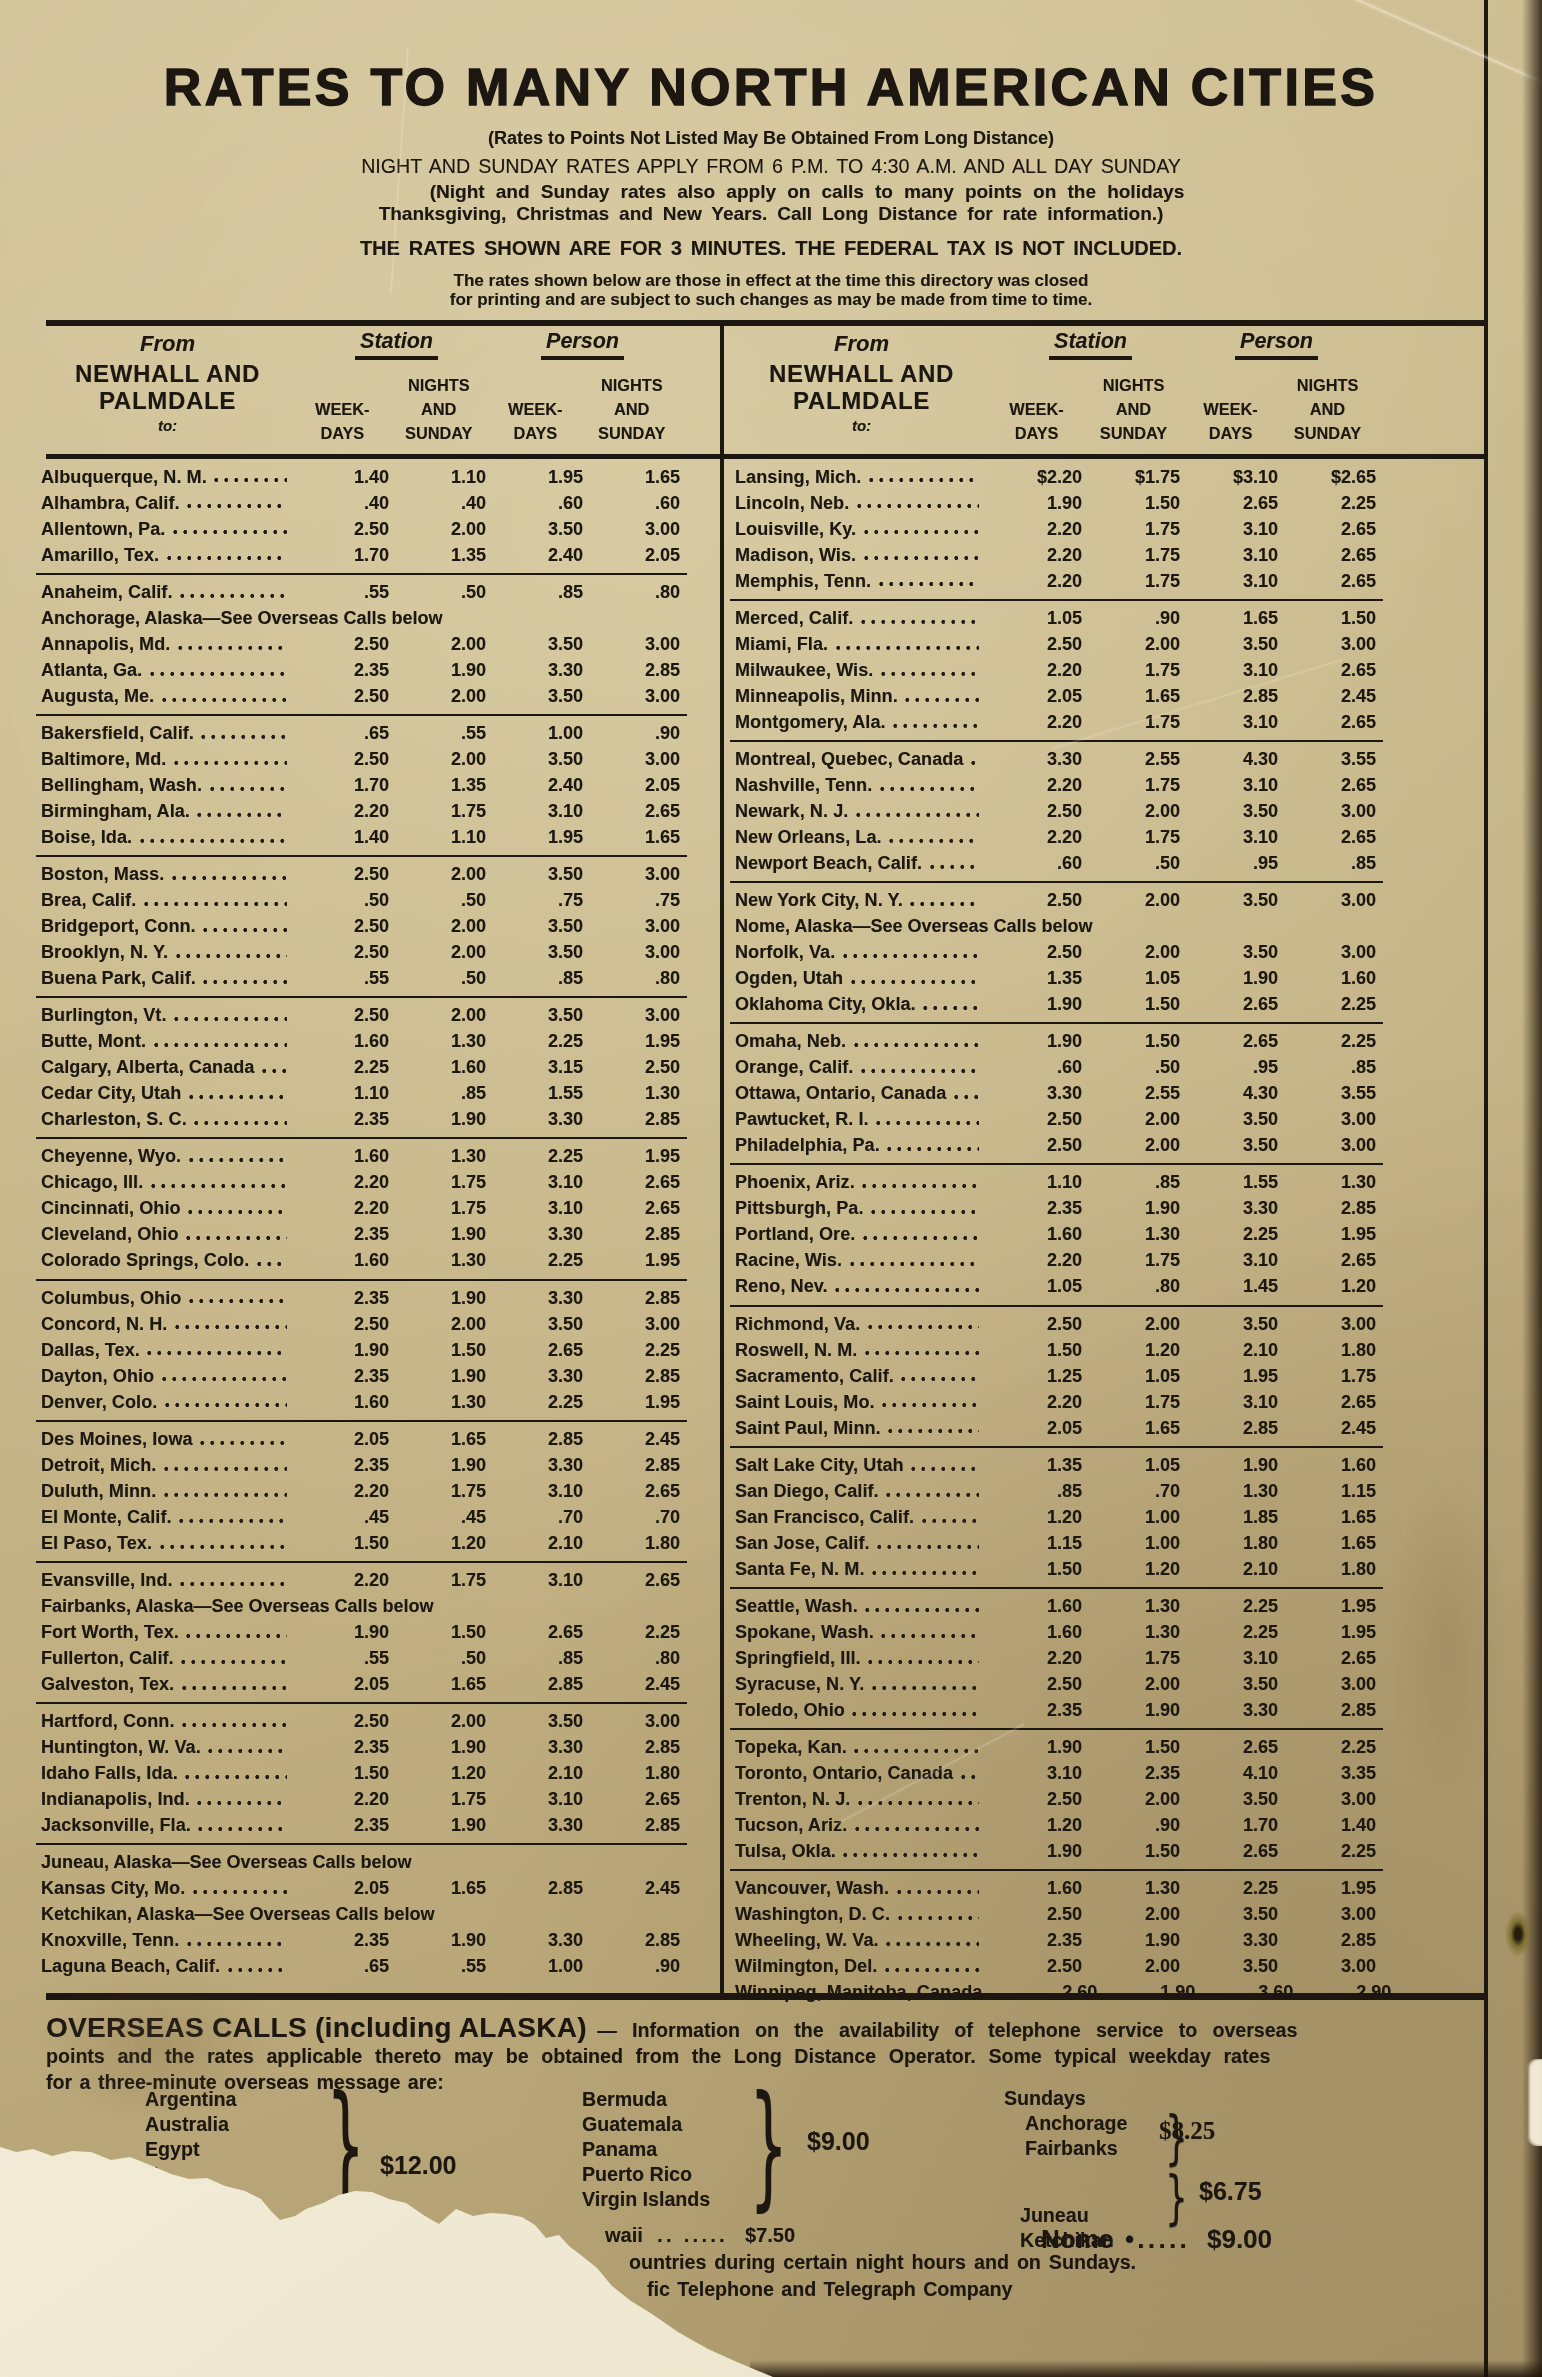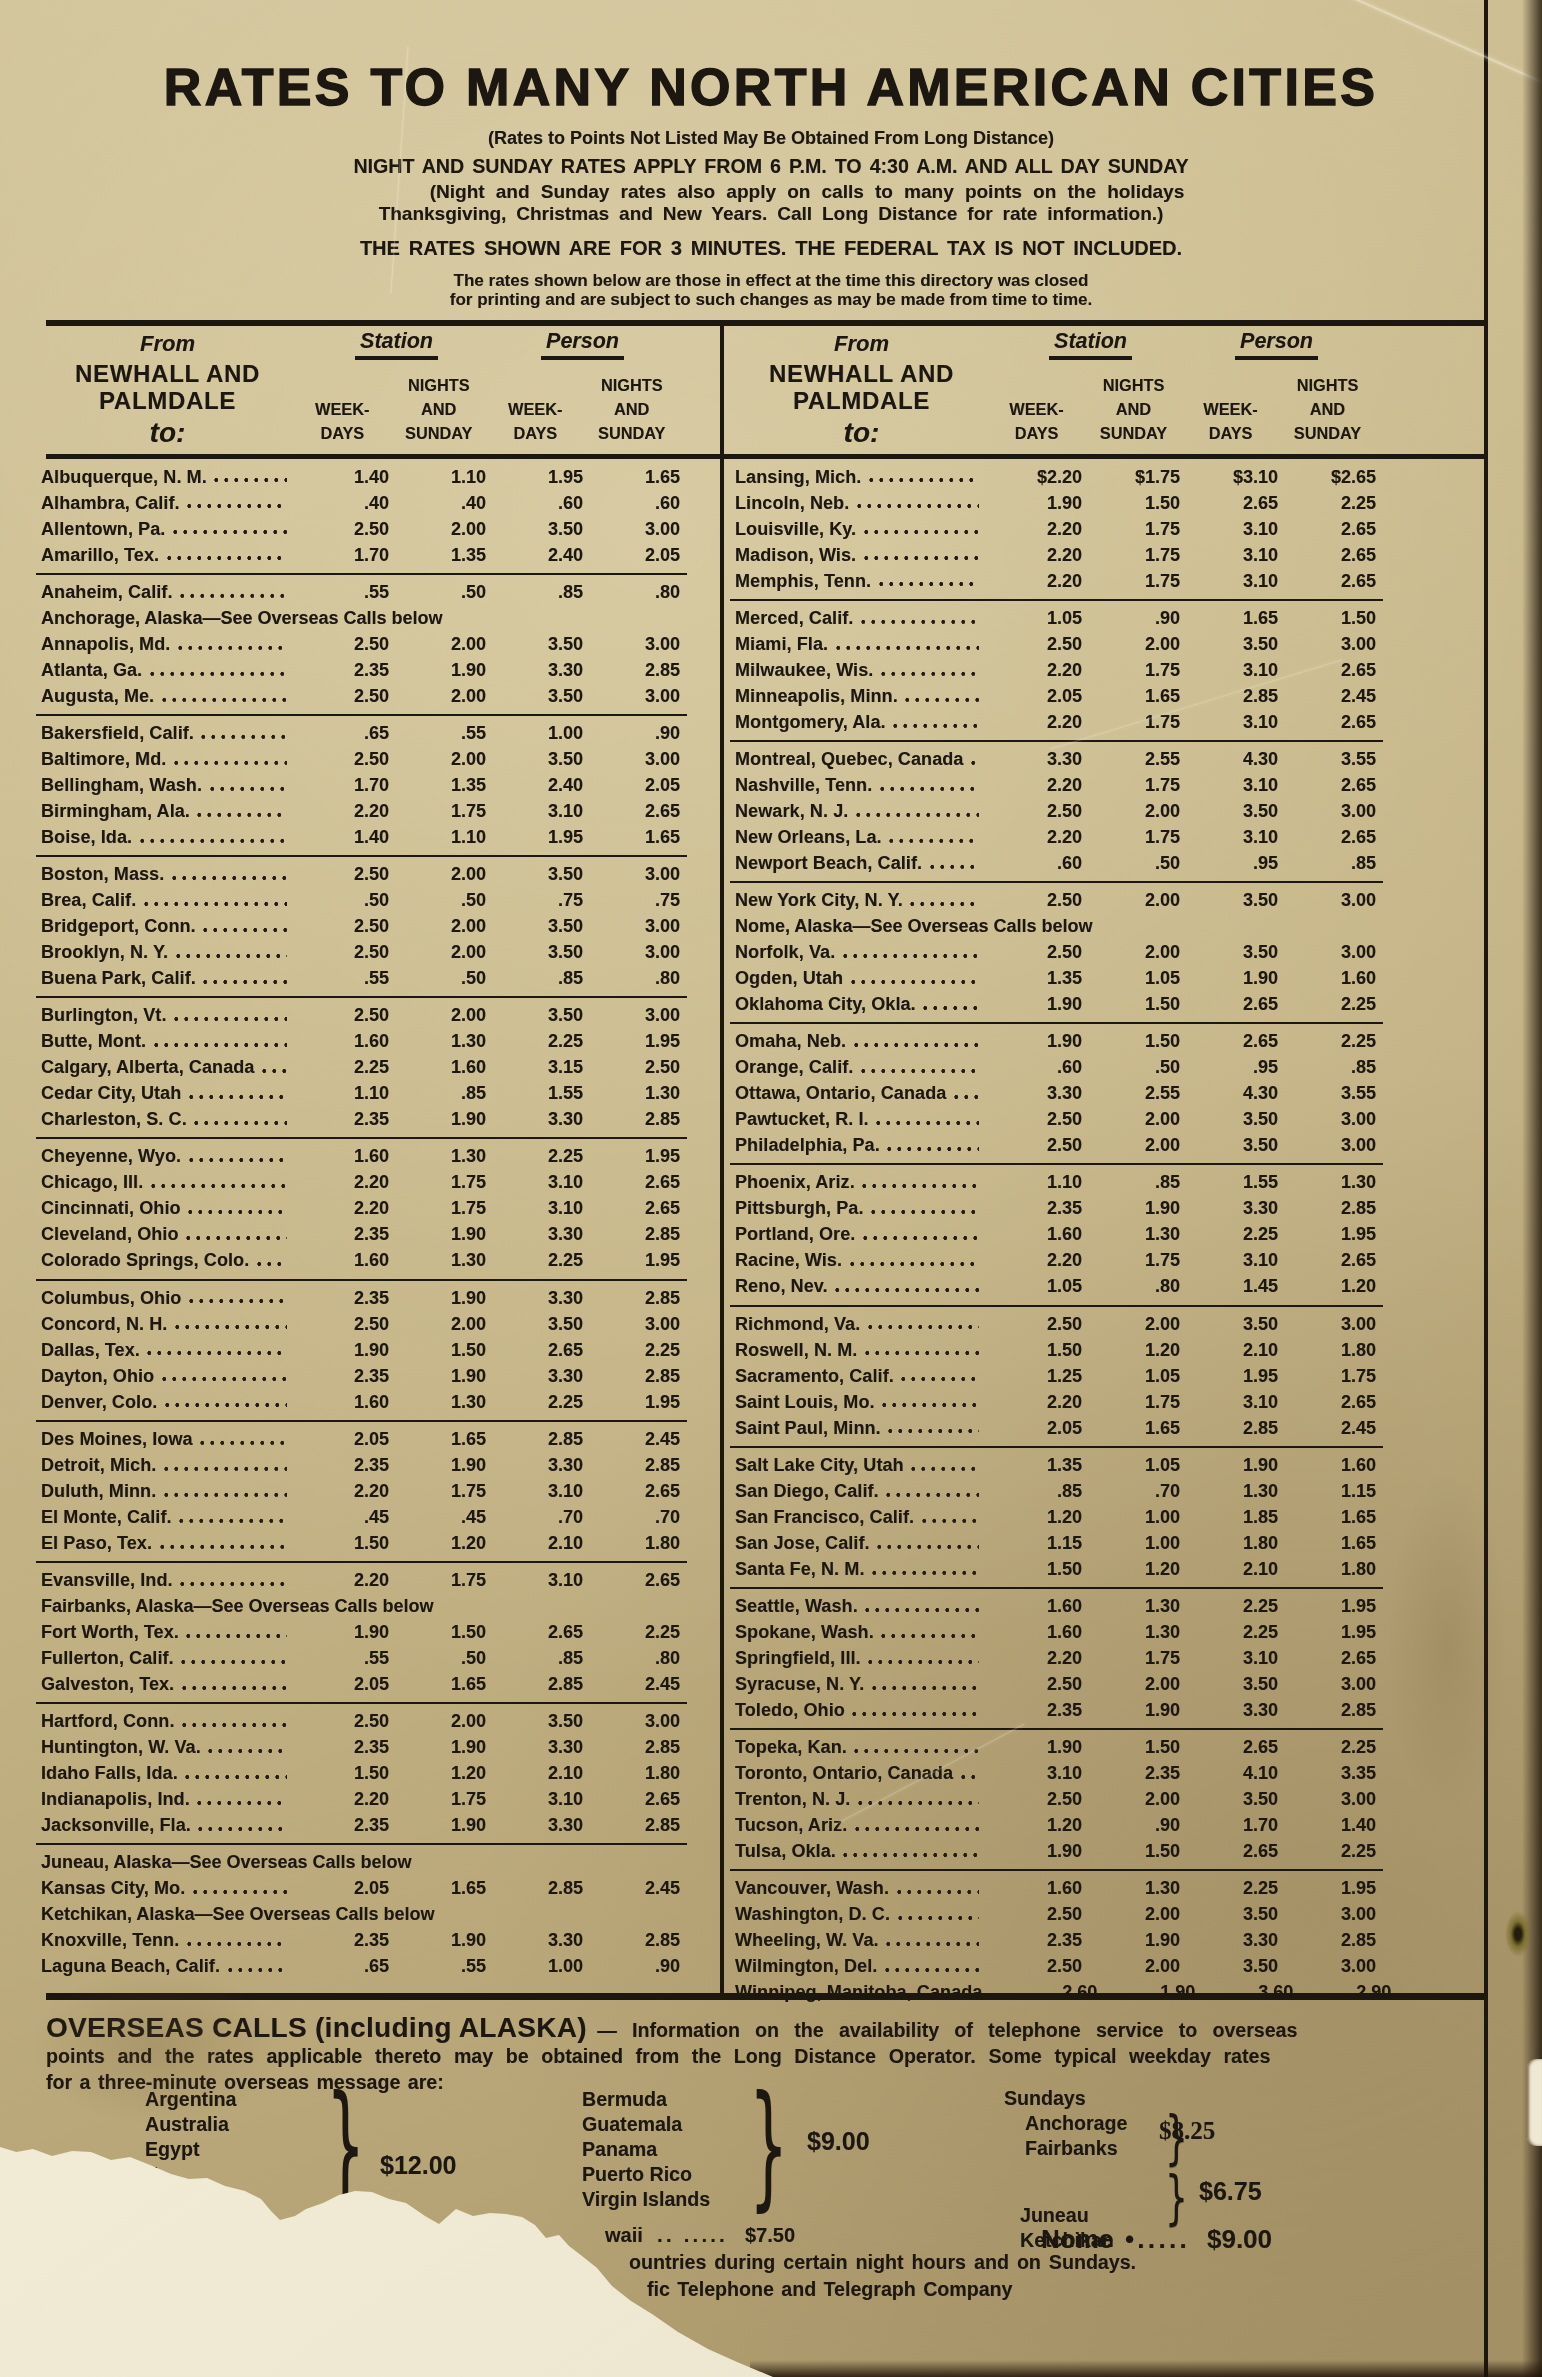--- a/index.html
+++ b/index.html
@@ -20,42 +20,42 @@
       323px 2203px,306px 2209px,295px 2216px,280px 2220px,271px 2211px,261px 2199px,
       245px 2191px,225px 2186px,207px 2178px,189px 2179px,171px 2174px,150px 2165px,
       130px 2157px,111px 2160px,91px 2152px,72px 2151px,52px 2156px,33px 2149px,
       16.3px 2152px,0 2147px);
     filter:drop-shadow(-1.3px 2.6px 0 #e7dcba) drop-shadow(-4.6px 7.8px 5.9px rgba(62,36,14,0.75));}
   .ink{color:#1d1712;text-shadow:0.3px 0.3px 0 rgba(29,23,18,0.35);}
   
   .hdrline{position:absolute;left:0;width:1542px;text-align:center;white-space:nowrap;}
   #title{top:57px;font-size:52px;font-weight:700;letter-spacing:3.3px;-webkit-text-stroke:1.4px #1d1712;}
   #sub1{top:128px;font-size:18px;font-weight:600;}
-  #sub2{top:155px;font-size:19.6px;font-weight:700;word-spacing:2.6px;}
+  #sub2{top:155px;font-size:19.6px;font-weight:400;word-spacing:2.6px;}
   #sub3{top:181px;font-size:19px;font-weight:600;word-spacing:5.9px;padding-left:36px;}
   #sub4{top:203px;font-size:19px;font-weight:600;word-spacing:4.6px;}
   #note1{top:237px;font-size:20px;font-weight:700;word-spacing:3.3px;}
   #note2{top:271px;font-size:17px;font-weight:700;}
   #note3{top:290px;font-size:17px;font-weight:700;}
   
   .rule{position:absolute;background:#1d1712;}
   #rule-top{left:46px;top:320px;width:1442px;height:5.9px;}
   #rule-colhead{left:46px;top:454px;width:1442px;height:5.2px;}
   #rule-bottom{left:46px;top:1993px;width:1442px;height:6.5px;}
   #divider-center{left:720px;top:321px;width:3.9px;height:1678px;}
   #border-right{left:1484px;top:0;width:3.9px;height:2377px;}
   
   .col-header{position:absolute;top:326px;height:128px;}
   #col-header-left{left:41px;width:639px;}
   #col-header-right{left:735px;width:641px;}
   .origin{position:absolute;left:0;top:0;width:253px;text-align:center;}
   .origin .from{position:absolute;left:0;right:0;top:5.2px;font-size:22px;font-weight:700;font-style:italic;}
   .origin .o1{position:absolute;left:0;right:0;top:34px;font-size:24px;font-weight:700;letter-spacing:0.7px;}
   .origin .o2{position:absolute;left:0;right:0;top:61px;font-size:24px;font-weight:700;letter-spacing:0.7px;}
-  .origin .to{position:absolute;left:0;right:0;top:91px;font-size:28px;font-weight:700;font-style:italic;}
+  .origin .to{position:absolute;left:0;right:0;top:91px;font-size:15px;font-weight:700;font-style:italic;}
   .sp-label{position:absolute;top:2.6px;width:163px;text-align:center;font-size:21.5px;font-weight:700;font-style:italic;}
   .sp-label b{display:inline-block;border-bottom:4.6px solid #1d1712;padding:0 5.2px 2.6px;font-weight:inherit;}
   .station{left:274px;} .person{left:460px;}
   .hcols{position:absolute;left:253px;right:0;top:0;bottom:0;display:flex;}
   .hcell{position:relative;flex:1;text-align:center;font-size:16.3px;font-weight:700;}
   .hcell span{position:absolute;left:0;right:0;}
   .hcell .l1{top:50px;} .hcell .l2{top:74px;} .hcell .l3{top:98px;}
   
   .rtable{position:absolute;top:464px;font-size:18px;font-weight:700;}
   #table-left{left:41px;width:639px;}

